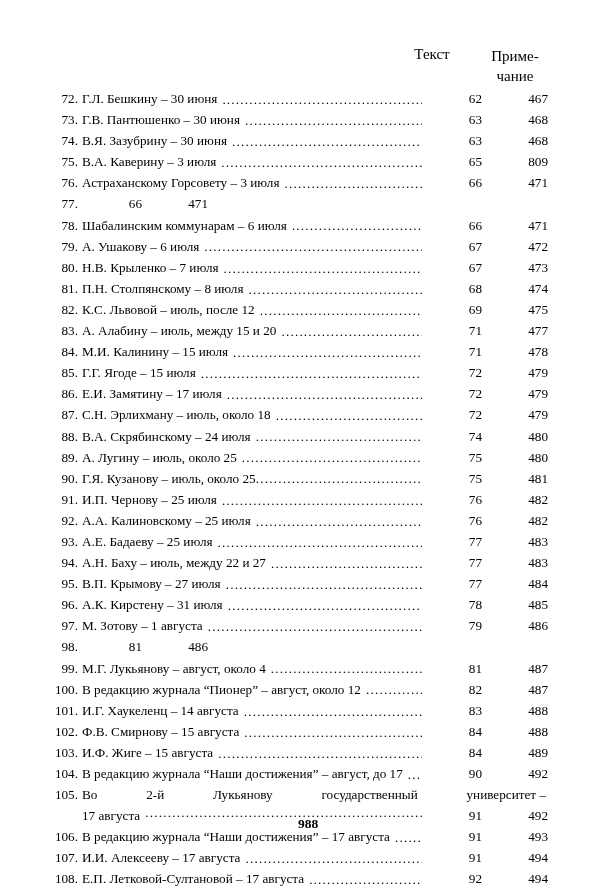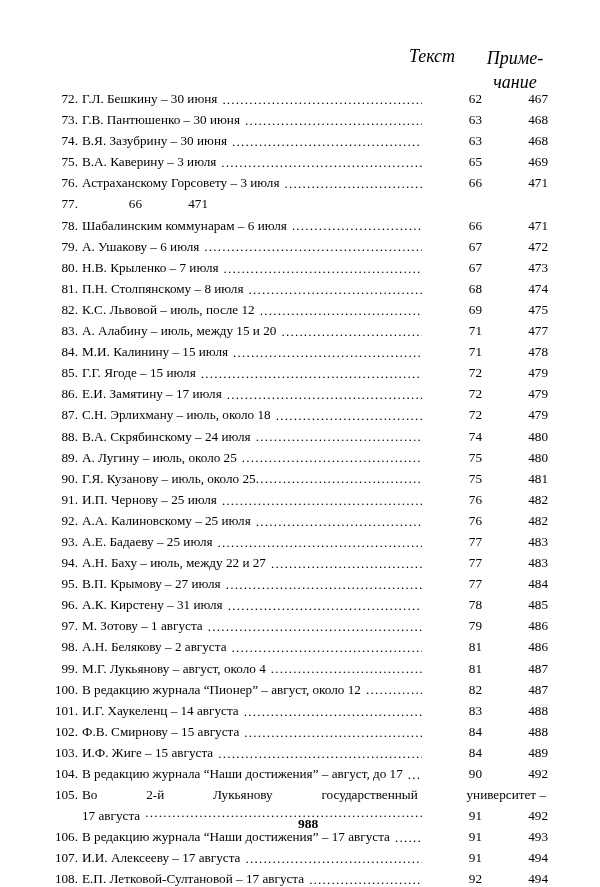--- a/index.html
+++ b/index.html
@@ -23,22 +23,21 @@
     overflow: hidden;
   }
 
   
   .col-head {
     position: absolute;
     top: 46px;
     left: 48px;
     right: 52px;
     height: 46px;
-    font-size: 18px;
-    font-style: italic;
+    font-size: 15px;
   }
   .col-head .ch-text {
     position: absolute;
     right: 86px;
     top: 0;
     width: 60px;
     text-align: center;
   }
   .col-head .ch-note {
     position: absolute;
@@ -186,21 +185,21 @@
         <div class="pg">63</div>
         <div class="note">468</div>
       </div>
       <div class="row">
         <div class="num">75.</div>
         <div class="title-wrap">
           <div class="title">В.А. Каверину – 3 июля</div>
           <div class="leader"></div>
         </div>
         <div class="pg">65</div>
-        <div class="note">469</div>
+        <div class="note">809</div>
       </div>
       <div class="row">
         <div class="num">76.</div>
         <div class="title-wrap">
           <div class="title">Астраханскому Горсовету – 3 июля</div>
           <div class="leader"></div>
         </div>
         <div class="pg">66</div>
         <div class="note">471</div>
       </div>
@@ -384,24 +383,20 @@
         <div class="num">97.</div>
         <div class="title-wrap">
           <div class="title">М. Зотову – 1 августа</div>
           <div class="leader"></div>
         </div>
         <div class="pg">79</div>
         <div class="note">486</div>
       </div>
       <div class="row">
         <div class="num">98.</div>
-        <div class="title-wrap">
-          <div class="title">А.Н. Белякову – 2 августа</div>
-          <div class="leader"></div>
-        </div>
         <div class="pg">81</div>
         <div class="note">486</div>
       </div>
       <div class="row">
         <div class="num">99.</div>
         <div class="title-wrap">
           <div class="title">М.Г. Лукьянову – август, около 4</div>
           <div class="leader"></div>
         </div>
         <div class="pg">81</div>

